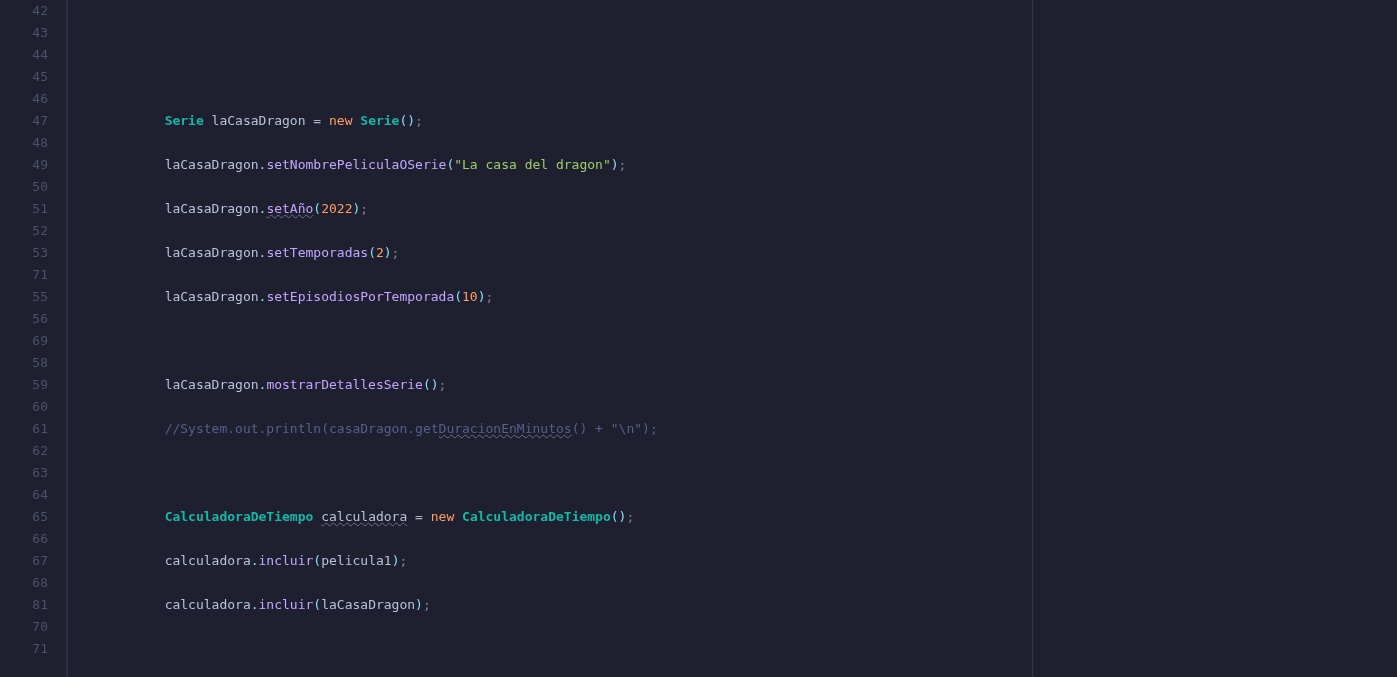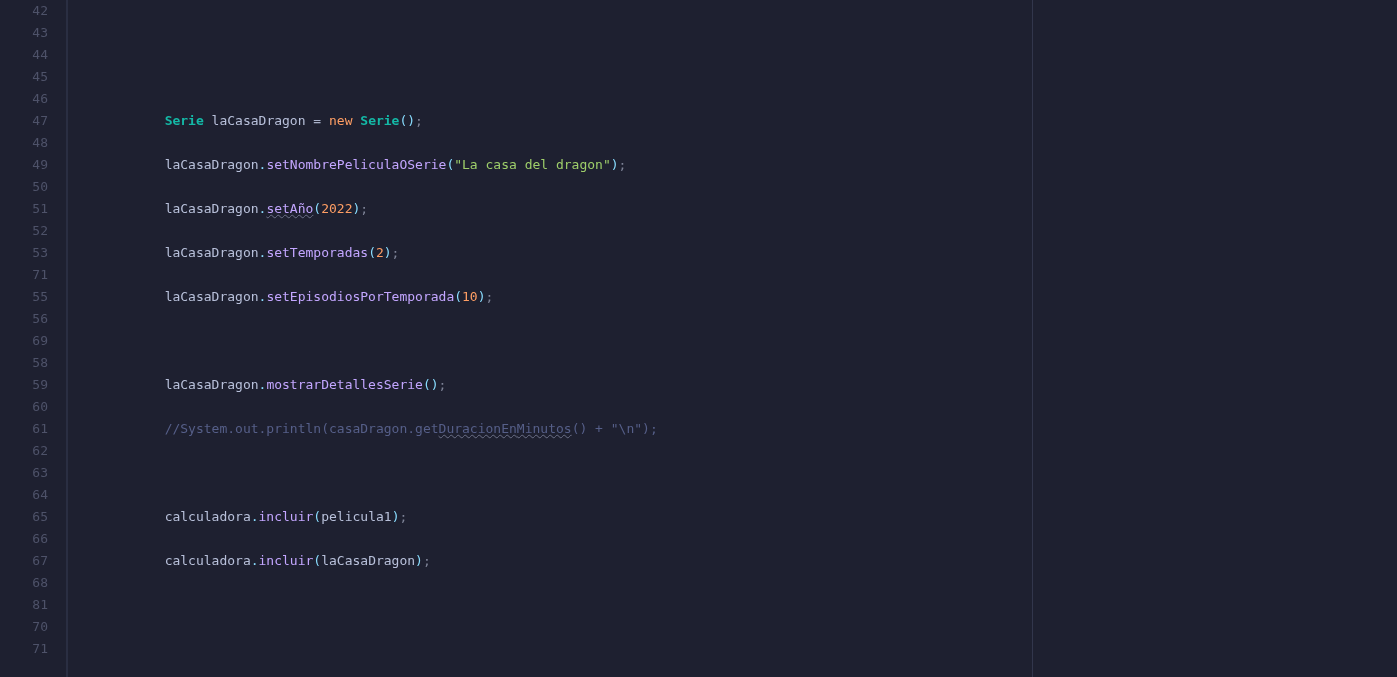--- a/index.html
+++ b/index.html
@@ -106,20 +106,21 @@
 <div></div>
 <div>        <span class="cls">Serie</span> <span class="ident">laCasaDragon</span><span> = </span><span class="kw">new</span> <span class="cls">Serie</span><span class="br">()</span><span class="semi">;</span></div>
 <div>        <span class="ident">laCasaDragon</span><span class="dot">.</span><span class="method">setNombrePeliculaOSerie</span><span class="br">(</span><span class="str">"La casa del dragon"</span><span class="br">)</span><span class="semi">;</span></div>
 <div>        <span class="ident">laCasaDragon</span><span class="dot">.</span><span class="method typo">setAño</span><span class="br">(</span><span class="num">2022</span><span class="br">)</span><span class="semi">;</span></div>
 <div>        <span class="ident">laCasaDragon</span><span class="dot">.</span><span class="method">setTemporadas</span><span class="br">(</span><span class="num">2</span><span class="br">)</span><span class="semi">;</span></div>
 <div>        <span class="ident">laCasaDragon</span><span class="dot">.</span><span class="method">setEpisodiosPorTemporada</span><span class="br">(</span><span class="num">10</span><span class="br">)</span><span class="semi">;</span></div>
 <div></div>
 <div>        <span class="ident">laCasaDragon</span><span class="dot">.</span><span class="method">mostrarDetallesSerie</span><span class="br">()</span><span class="semi">;</span></div>
 <div>        <span class="cmt">//System.out.println(casaDragon.get<span class="typo">DuracionEn</span><span class="typo">Minutos</span>() + "\n");</span></div>
 <div></div>
+<div>        <span class="cls">CalculadoraDeTiempo</span> <span class="ident typo">calculadora</span> = <span class="kw">new</span> <span class="cls">CalculadoraDeTiempo</span><span class="br">()</span><span class="semi">;</span></div>
 <div>        <span class="ident">calculadora</span><span class="dot">.</span><span class="method">incluir</span><span class="br">(</span><span class="ident">pelicula1</span><span class="br">)</span><span class="semi">;</span></div>
 <div>        <span class="ident">calculadora</span><span class="dot">.</span><span class="method">incluir</span><span class="br">(</span><span class="ident">laCasaDragon</span><span class="br">)</span><span class="semi">;</span></div>
 
 
 
 
 
 
 
 

